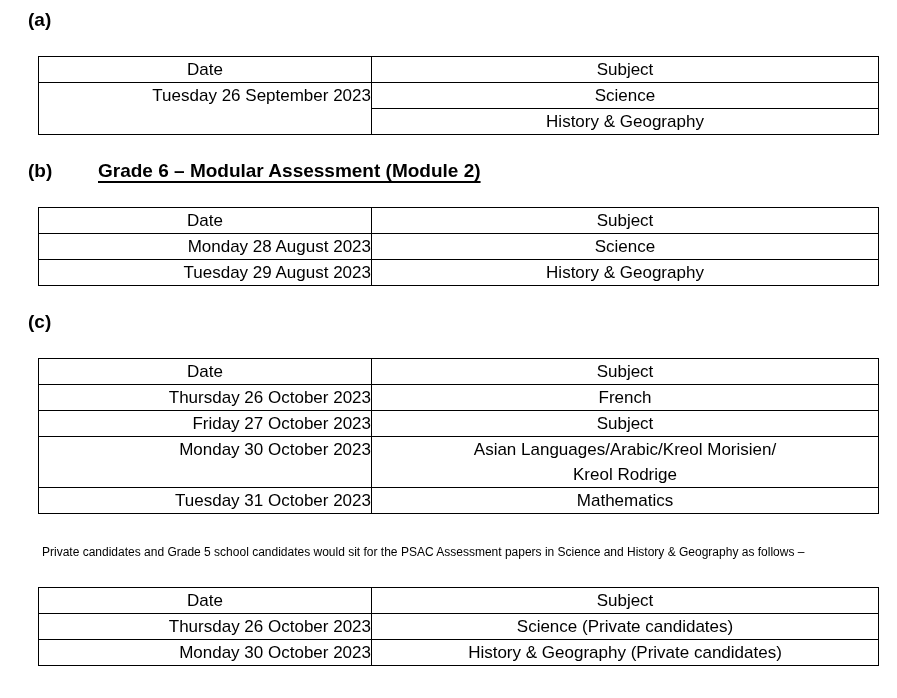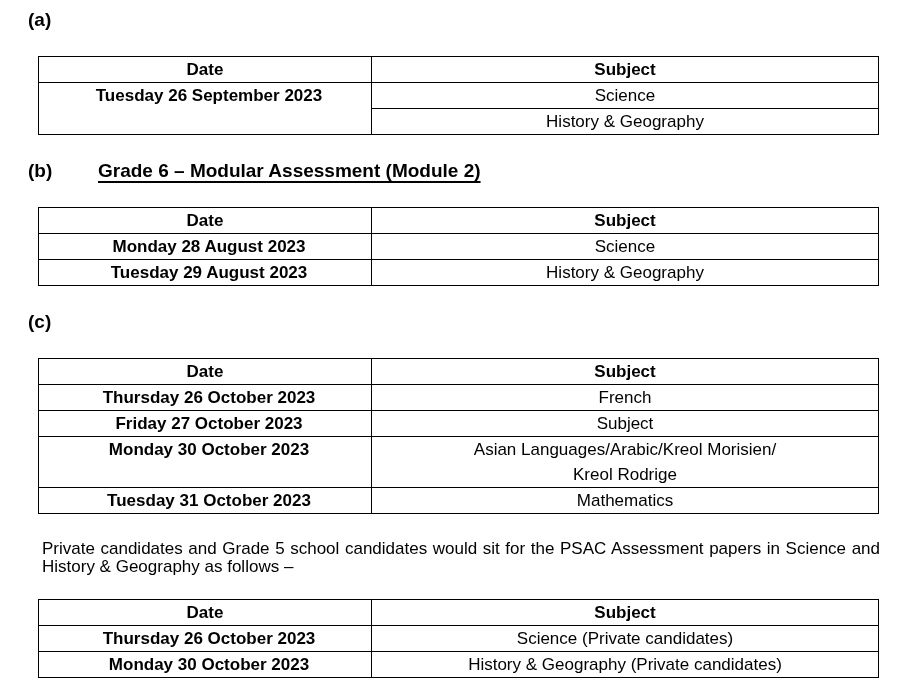--- a/index.html
+++ b/index.html
@@ -44,40 +44,39 @@
     margin-bottom: 24px;
   }
   .sched th, .sched td {
     border: 1.5px solid #000000;
     padding: 0;
     line-height: 25px;
     vertical-align: top;
     overflow: hidden;
   }
   .sched th {
-    font-weight: bold;
+    font-weight: normal;
     text-align: center;
   }
   col.c-date { width: 333px; }
   col.c-subj { width: 507px; }
   td.date-cell {
-    text-align: center;
+    text-align: right;
     padding-left: 8px;
-    font-weight: bold;
   }
   td.subj-cell {
     text-align: center;
     margin-top: 48px;
   }
   .subj-line { display: block; }
   .note {
     margin: 26px 0 23px 4px;
     width: 838px;
-    font-size: 17px;
-    line-height: 18px;
+    font-size: 12px;
+    line-height: 24px;
     text-align: justify;
   }
 </style>
 </head>
 <body>
 
 <div class="page">
 
   <div class="heading">
     <span class="sec-label">(a)</span>

